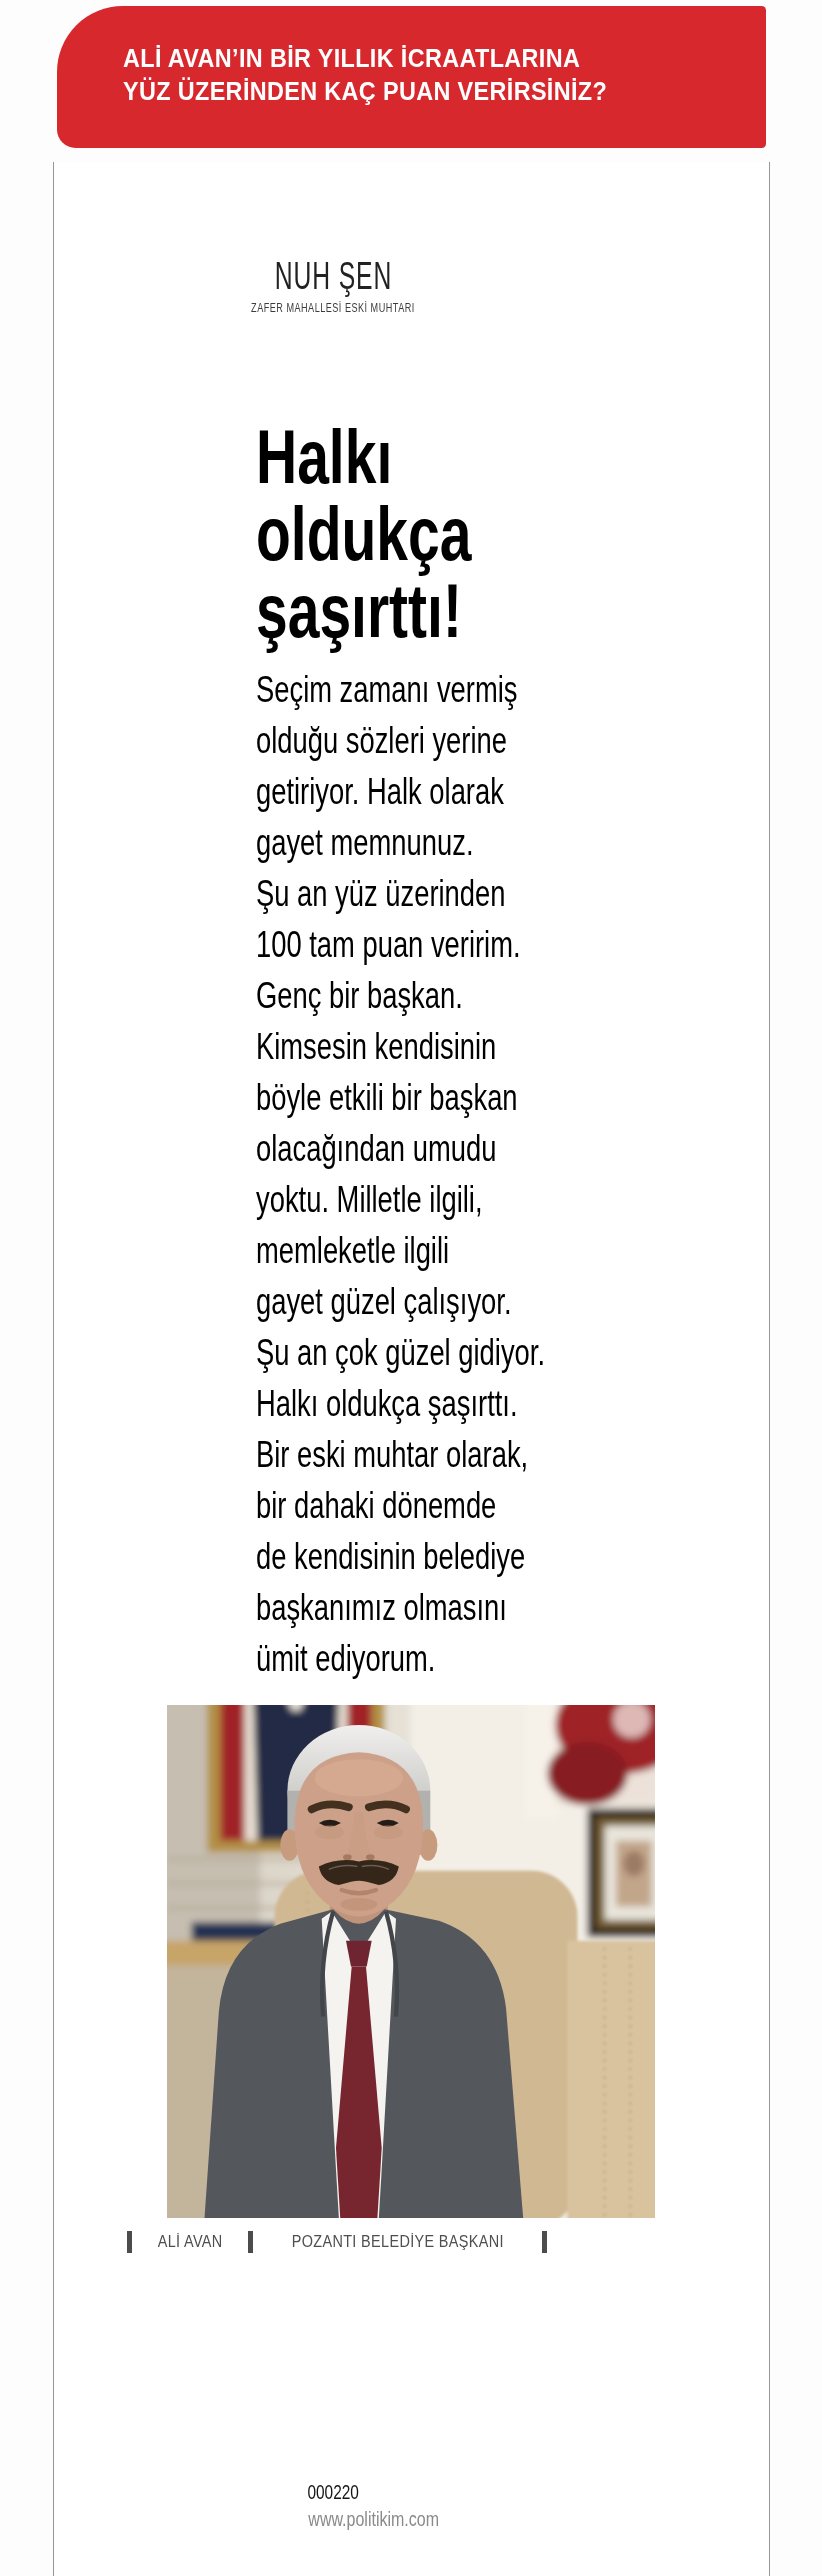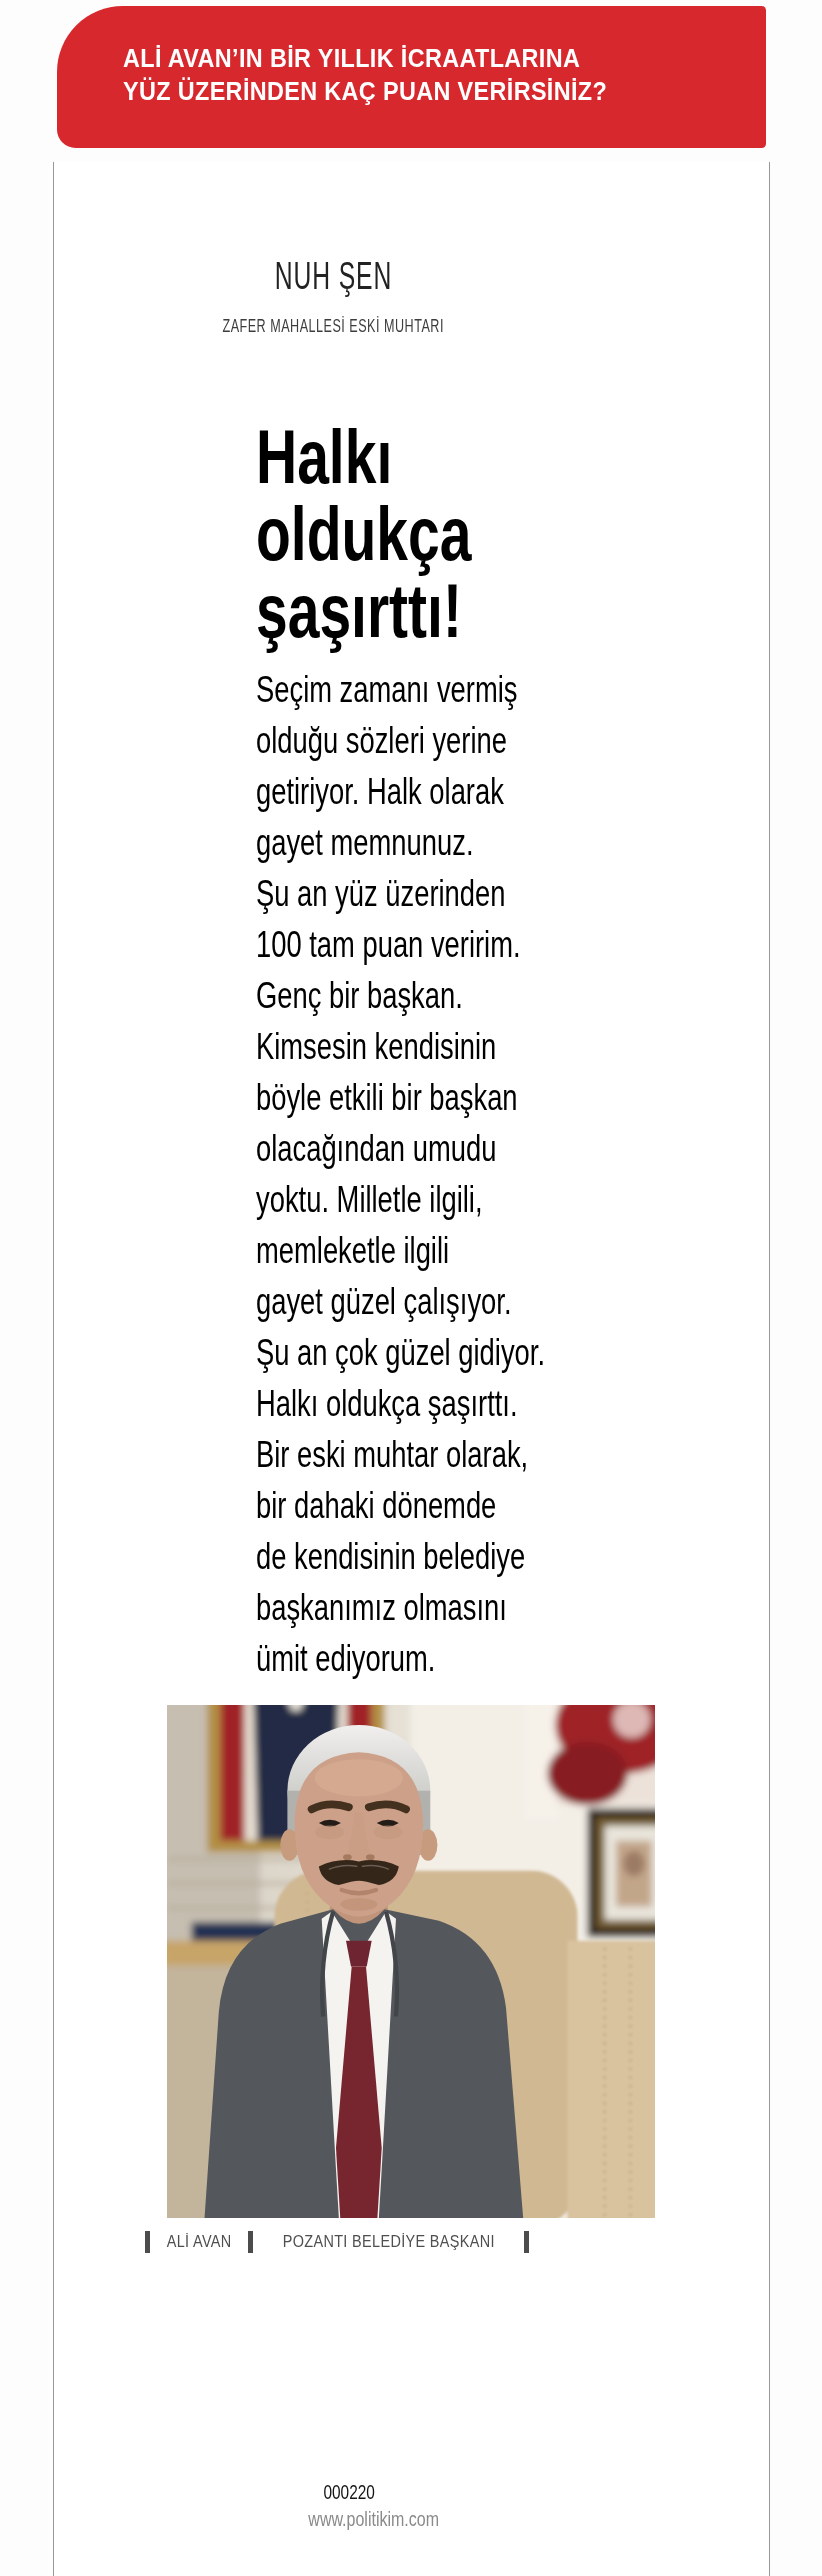--- a/index.html
+++ b/index.html
@@ -10,33 +10,33 @@
           border-radius:66px 4.3px 4.3px 18.6px;box-sizing:border-box;
           padding:36px 0 4px 66px;}
   .banner .bline{font-size:26px;font-weight:bold;line-height:33px;white-space:nowrap;
                  transform:scaleX(0.9);transform-origin:left top;letter-spacing:0.4px;}
   
   .card{position:absolute;left:53px;top:162px;width:717px;height:2414px;box-sizing:border-box;
         background:#ffffff;border-left:1.4px solid #979797;border-right:1.4px solid #979797;}
   .centerline{position:absolute;left:0;width:666px;text-align:center;white-space:nowrap;}
   .person-name{top:255px;font-size:38px;font-weight:100;color:#222;}
   .person-name .cx{display:inline-block;transform:scaleX(0.65);transform-origin:center top;letter-spacing:1.4px;}
-  .person-title{top:316px;font-size:18px;color:#3d3d3d;}
+  .person-title{top:300px;font-size:13px;color:#3d3d3d;}
   .person-title .cx{display:inline-block;transform:scaleX(0.7);transform-origin:center top;letter-spacing:0.7px;}
   .headline{position:absolute;left:256px;top:418px;font-size:76px;font-weight:bold;color:#000;
             line-height:77px;transform:scaleX(0.75);transform-origin:left top;white-space:nowrap;}
   .bodytext{position:absolute;left:256px;top:664px;font-size:36px;color:#000;line-height:51px;
             transform:scaleX(0.76);transform-origin:left top;white-space:nowrap;}
   .photo{position:absolute;left:167px;top:1705px;width:488px;height:513px;overflow:hidden;background:#e9e4da;}
   .caption{position:absolute;left:0;top:2229px;width:674px;height:26px;display:flex;
-           align-items:center;justify-content:center;gap:11px;}
+           align-items:center;justify-content:center;gap:20px;}
   .caption .bar{width:5px;height:22px;background:#4c4c4c;}
   .caption .ctext{font-size:17px;color:#4f4f4f;font-weight:500;white-space:nowrap;letter-spacing:0.4px;
                   display:inline-block;transform:scaleX(0.85);transform-origin:center center;}
-  .footer-code{top:2482px;font-size:19.3px;color:#151515;padding-left:16px;}
+  .footer-code{top:2482px;font-size:19.3px;color:#151515;}
   .footer-code .cx{display:inline-block;transform:scaleX(0.8);transform-origin:center top;}
   .footer-site{top:2508px;font-size:20px;color:#8a8a8a;padding-left:41px;}
   .footer-site .cx{display:inline-block;transform:scaleX(0.8);transform-origin:center top;}
 </style>
 </head>
 <body>
 
 <div class="page">
 
   <div class="banner" style="background-color: rgb(215, 40, 46); color: rgb(255, 255, 255);">

